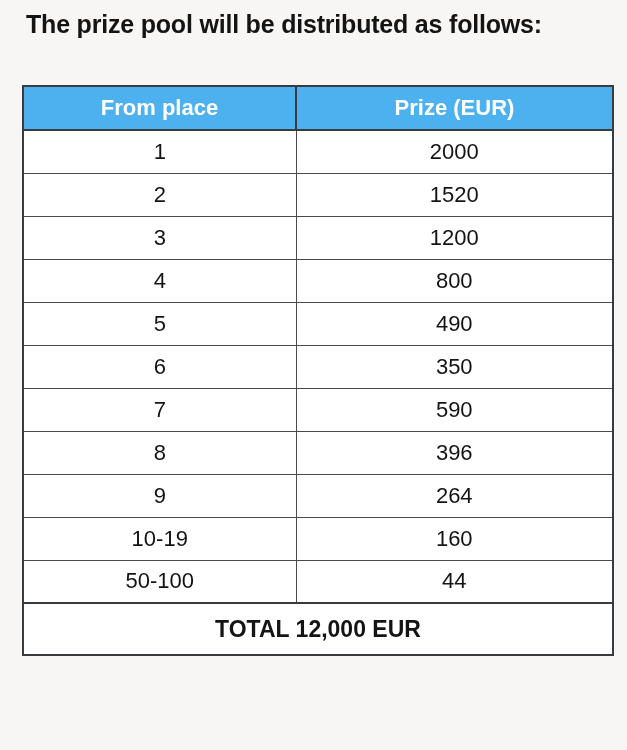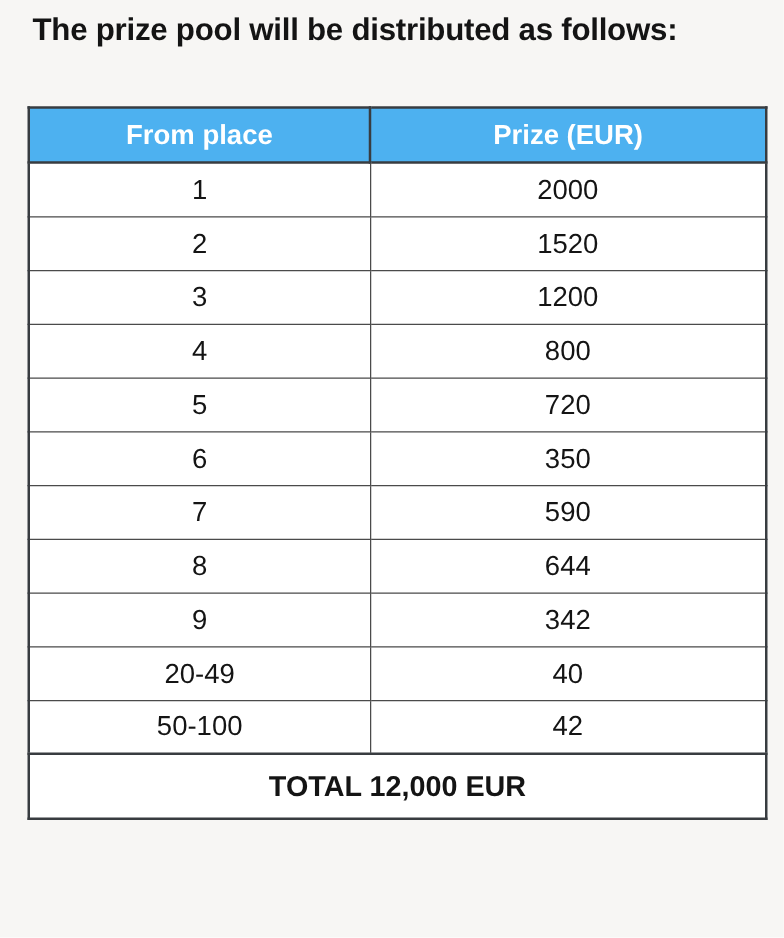--- a/index.html
+++ b/index.html
@@ -97,45 +97,45 @@
         <tr>
           <td>3</td>
           <td>1200</td>
         </tr>
         <tr>
           <td>4</td>
           <td>800</td>
         </tr>
         <tr>
           <td>5</td>
-          <td>720</td>
+          <td>490</td>
         </tr>
         <tr>
           <td>6</td>
           <td>350</td>
         </tr>
         <tr>
           <td>7</td>
           <td>590</td>
         </tr>
         <tr>
           <td>8</td>
-          <td>644</td>
+          <td>396</td>
         </tr>
         <tr>
           <td>9</td>
-          <td>342</td>
+          <td>264</td>
         </tr>
         <tr>
-          <td>20-49</td>
-          <td>40</td>
+          <td>10-19</td>
+          <td>160</td>
         </tr>
         <tr>
           <td>50-100</td>
-          <td>42</td>
+          <td>44</td>
         </tr>
       </tbody>
     <tfoot>
       <tr>
         <td colspan="2">TOTAL 12,000 EUR</td>
       </tr>
     </tfoot>
   </table>
 </div>
 

